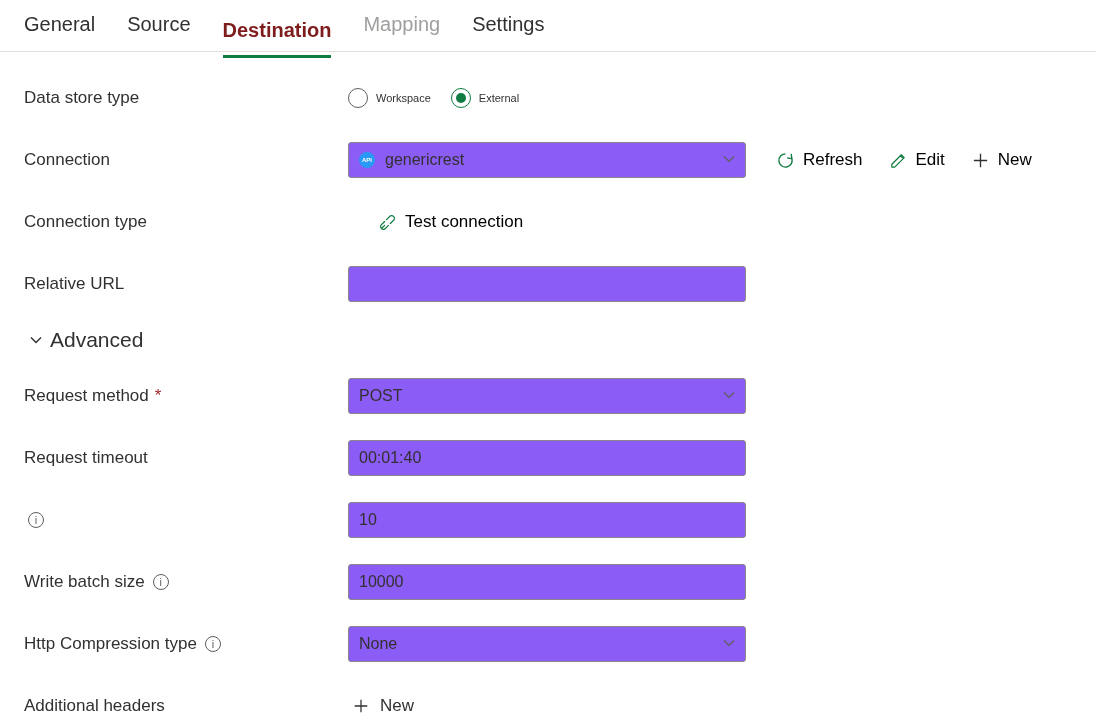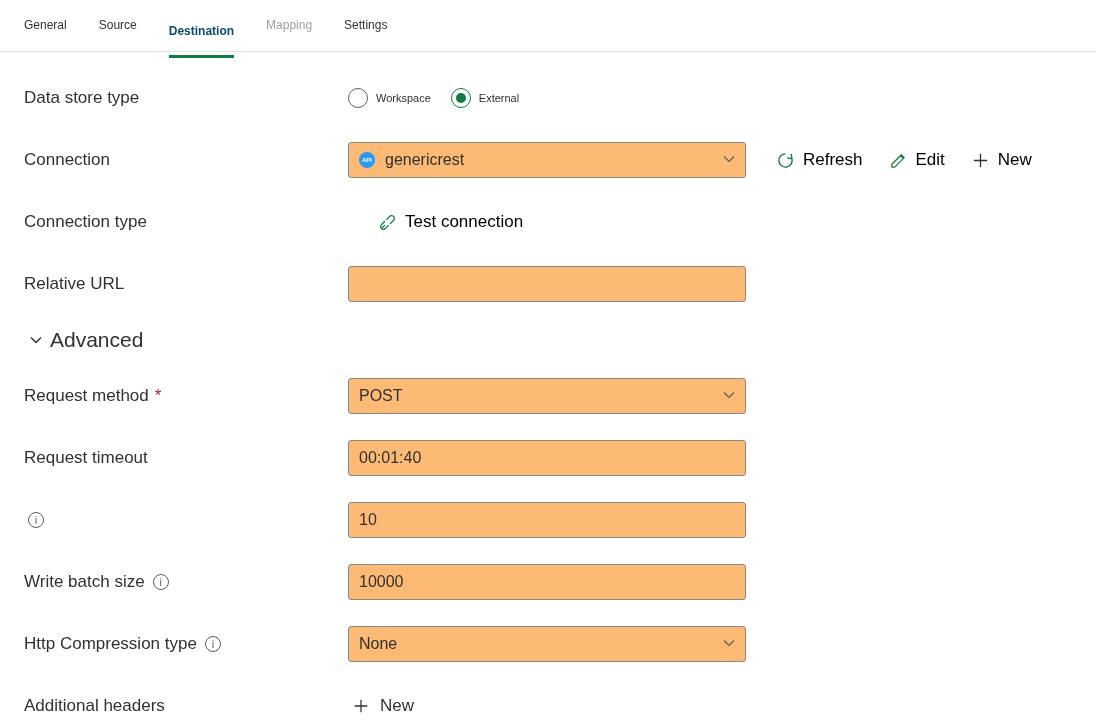--- a/index.html
+++ b/index.html
@@ -13,32 +13,32 @@
     }
     .tabs {
       display: flex;
       gap: 32px;
       padding: 0 24px;
       border-bottom: 1px solid #e1dfdd;
       height: 52px;
       align-items: center;
     }
     .tab {
-      font-size: 12px;
+      font-size: 20px;
       color: #323130;
       padding-bottom: 2px;
       cursor: pointer;
       position: relative;
       height: 100%;
       display: flex;
       align-items: center;
     }
     .tab.active {
       font-weight: 600;
-      color: #0c4a6e;
+      color: #7f1d1d;
       margin-top: 12px;
     }
     .tab.active::after {
       content: "";
       position: absolute;
       left: 0; right: 0; bottom: -1px;
       height: 3px;
       background: #107c41;
     }
     .tab.disabled {
@@ -101,21 +101,21 @@
       content: "";
       width: 10px; height: 10px;
       background: #107c41;
       border-radius: 50%;
     }
     .select, .textbox {
       width: 100%;
       height: 36px;
       border: 1px solid #8a8886;
       border-radius: 3px;
-      background: #fdba74;
+      background: #8b5cf6;
       display: flex;
       align-items: center;
       padding: 0 10px;
       font-size: 16px;
       color: #323130;
       cursor: pointer;
       position: relative;
     }
     .textbox { cursor: text; }
     .select .chev {

